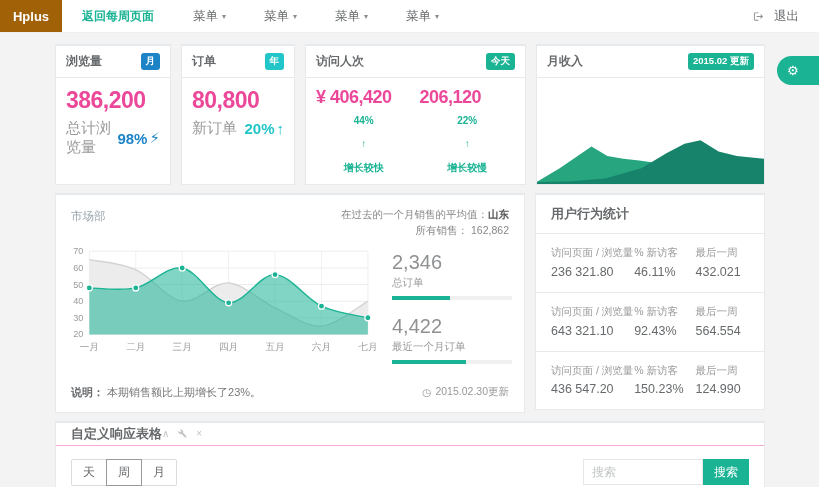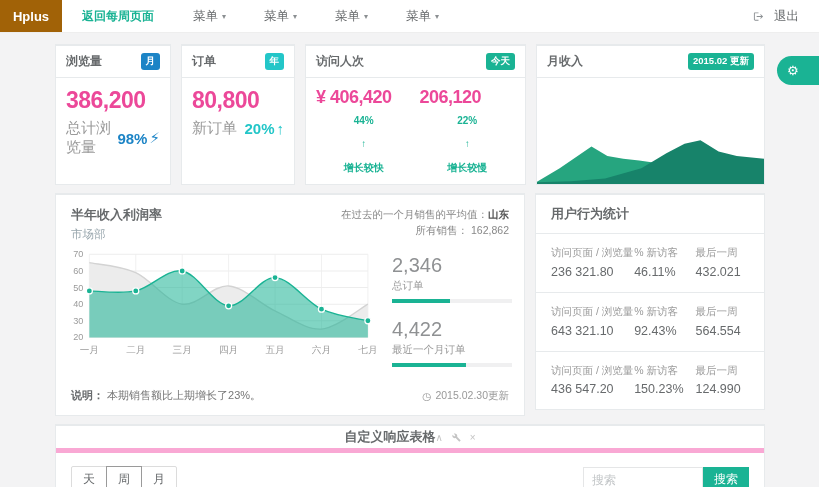--- a/index.html
+++ b/index.html
@@ -62,21 +62,21 @@
   
   .behavior-panel { flex:1; }
   .bp-title { padding:10px 15px; border-bottom:1px solid #e7eaec; font-size:13px; font-weight:bold; color:#676a6c; }
   .bp-row { display:flex; padding:11px 15px 13px; border-bottom:1px solid #e7eaec; }
   .bp-row:last-child { border-bottom:none; }
   .w1 { width:42%; } .w2 { width:31%; } .w3 { width:27%; }
   .bp-label { font-size:10.5px; color:#9a9a9a; line-height:1.5; }
   .bp-value { font-size:12.5px; color:#676a6c; margin-top:4px; }
   
   .table-panel { margin-top:8px; }
-  .tp-title { display:flex; justify-content:center; align-items:center; padding:2px 15px; border-bottom:5px solid #f9a8d4; }
+  .tp-title { display:flex; justify-content:flex-start; align-items:center; padding:2px 15px; border-bottom:1px solid #f9a8d4; }
   .tp-title h5 { font-size:13px; font-weight:bold; color:#676a6c; margin:0; }
   .tp-tools { display:flex; gap:9px; color:#c4c4c4; font-size:10px; align-items:center; }
   .tp-tools span { cursor:pointer; }
   .tp-content { padding:13px 15px 0; }
   .tp-toolbar { display:flex; justify-content:space-between; align-items:center; }
   .btn-group { display:flex; }
   .tab-btn { font-size:12px; color:#676a6c; background:#fff; border:1px solid #dcdcdc; padding:4px 11px; margin-left:-1px; cursor:pointer; }
   .tab-btn:first-child { margin-left:0; border-radius:2px 0 0 2px; }
   .tab-btn:last-child { border-radius:0 2px 2px 0; }
   .tab-btn.active { border-color:#9a9a9a; position:relative; z-index:1; }
@@ -201,21 +201,20 @@
           </svg>
       </div>
     </div>
   </div>
 
   <div class="panels-row">
 
     <div class="panel sales-panel">
       <div class="sales-header">
         <div>
-          <h4 class="sales-title">半年收入利润率</h4>
           <div class="sales-sub">市场部</div>
         </div>
         <div class="sales-meta">
           <div>
             <span>在过去的一个月销售的平均值：</span><b>山东</b>
           </div>
           <div>
             <span>所有销售：</span> <span>162,862</span>
           </div>
         </div>

